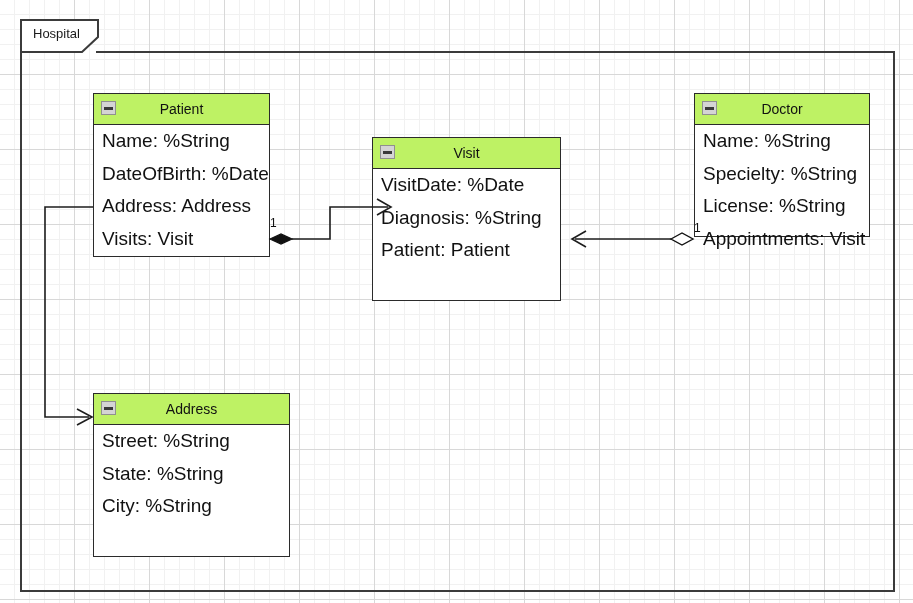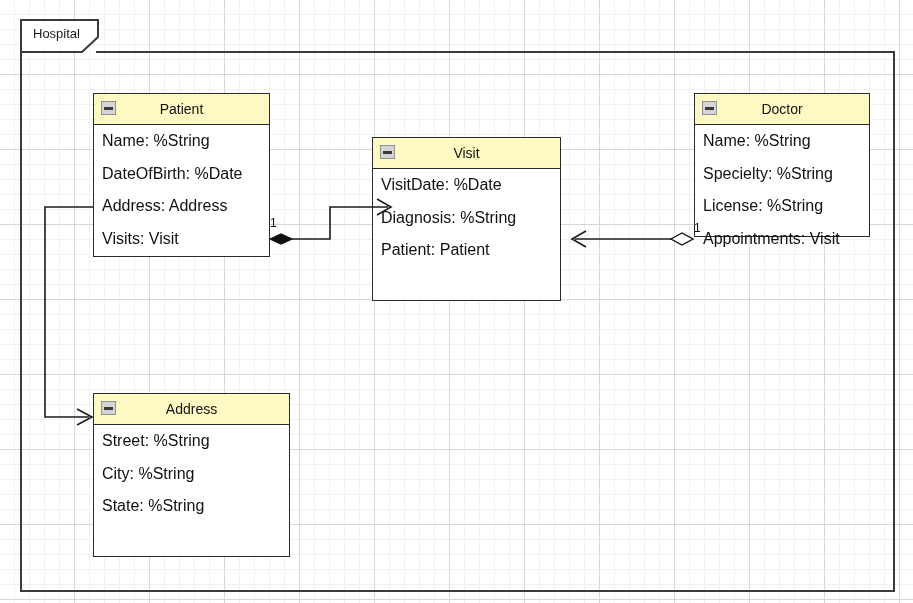--- a/index.html
+++ b/index.html
@@ -67,21 +67,21 @@
     position: absolute;
     box-sizing: border-box;
     border: 1.4px solid #2b2b2b;
     background: #ffffff;
   }
   .cls-header {
     position: relative;
     height: 31px;
     box-sizing: border-box;
     border-bottom: 1.4px solid #2b2b2b;
-    background: #fef9c3;
+    background: #bef264;
   }
   .cls-title {
     position: absolute;
     left: 0; right: 0; top: 0;
     line-height: 30px;
     text-align: center;
     font-size: 14px;
     color: #111111;
   }
   .collapse-icon {
@@ -105,21 +105,21 @@
   }
   .cls-attrs {
     padding: 0;
     margin: 0;
     list-style: none;
   }
   .cls-attrs li {
     height: 32.5px;
     line-height: 32.5px;
     padding-left: 8px;
-    font-size: 16px;
+    font-size: 19px;
     color: #111111;
     white-space: nowrap;
     overflow: visible;
   }
 
   
   .edges {
     position: absolute;
     left: 0; top: 0;
     width: 913px;
@@ -194,22 +194,22 @@
 
   <div class="cls" style="left:93px; top:393px; width:197px; height:164px;">
     <div class="cls-header">
       <span class="collapse-icon">
           <i></i>
         </span>
       <span class="cls-title">Address</span>
     </div>
     <ul class="cls-attrs">
       <li>Street: %String</li>
+      <li>State: %String</li>
       <li>City: %String</li>
-      <li>State: %String</li>
     </ul>
   </div>
 
   <svg class="edges" viewBox="0 0 913 603">
     <g stroke="#1c1c1c" stroke-width="1.6" fill="none">
 
       <g>
         <path d="M292,239 L330,239 L330,207 L388,207"></path>
         <polygon points="270,239 281,234 292,239 281,244" fill="#111111" stroke="#111111" stroke-width="1.2"></polygon>
         <path d="M377,199 L391,207 L377,215" stroke-width="1.6"></path>

